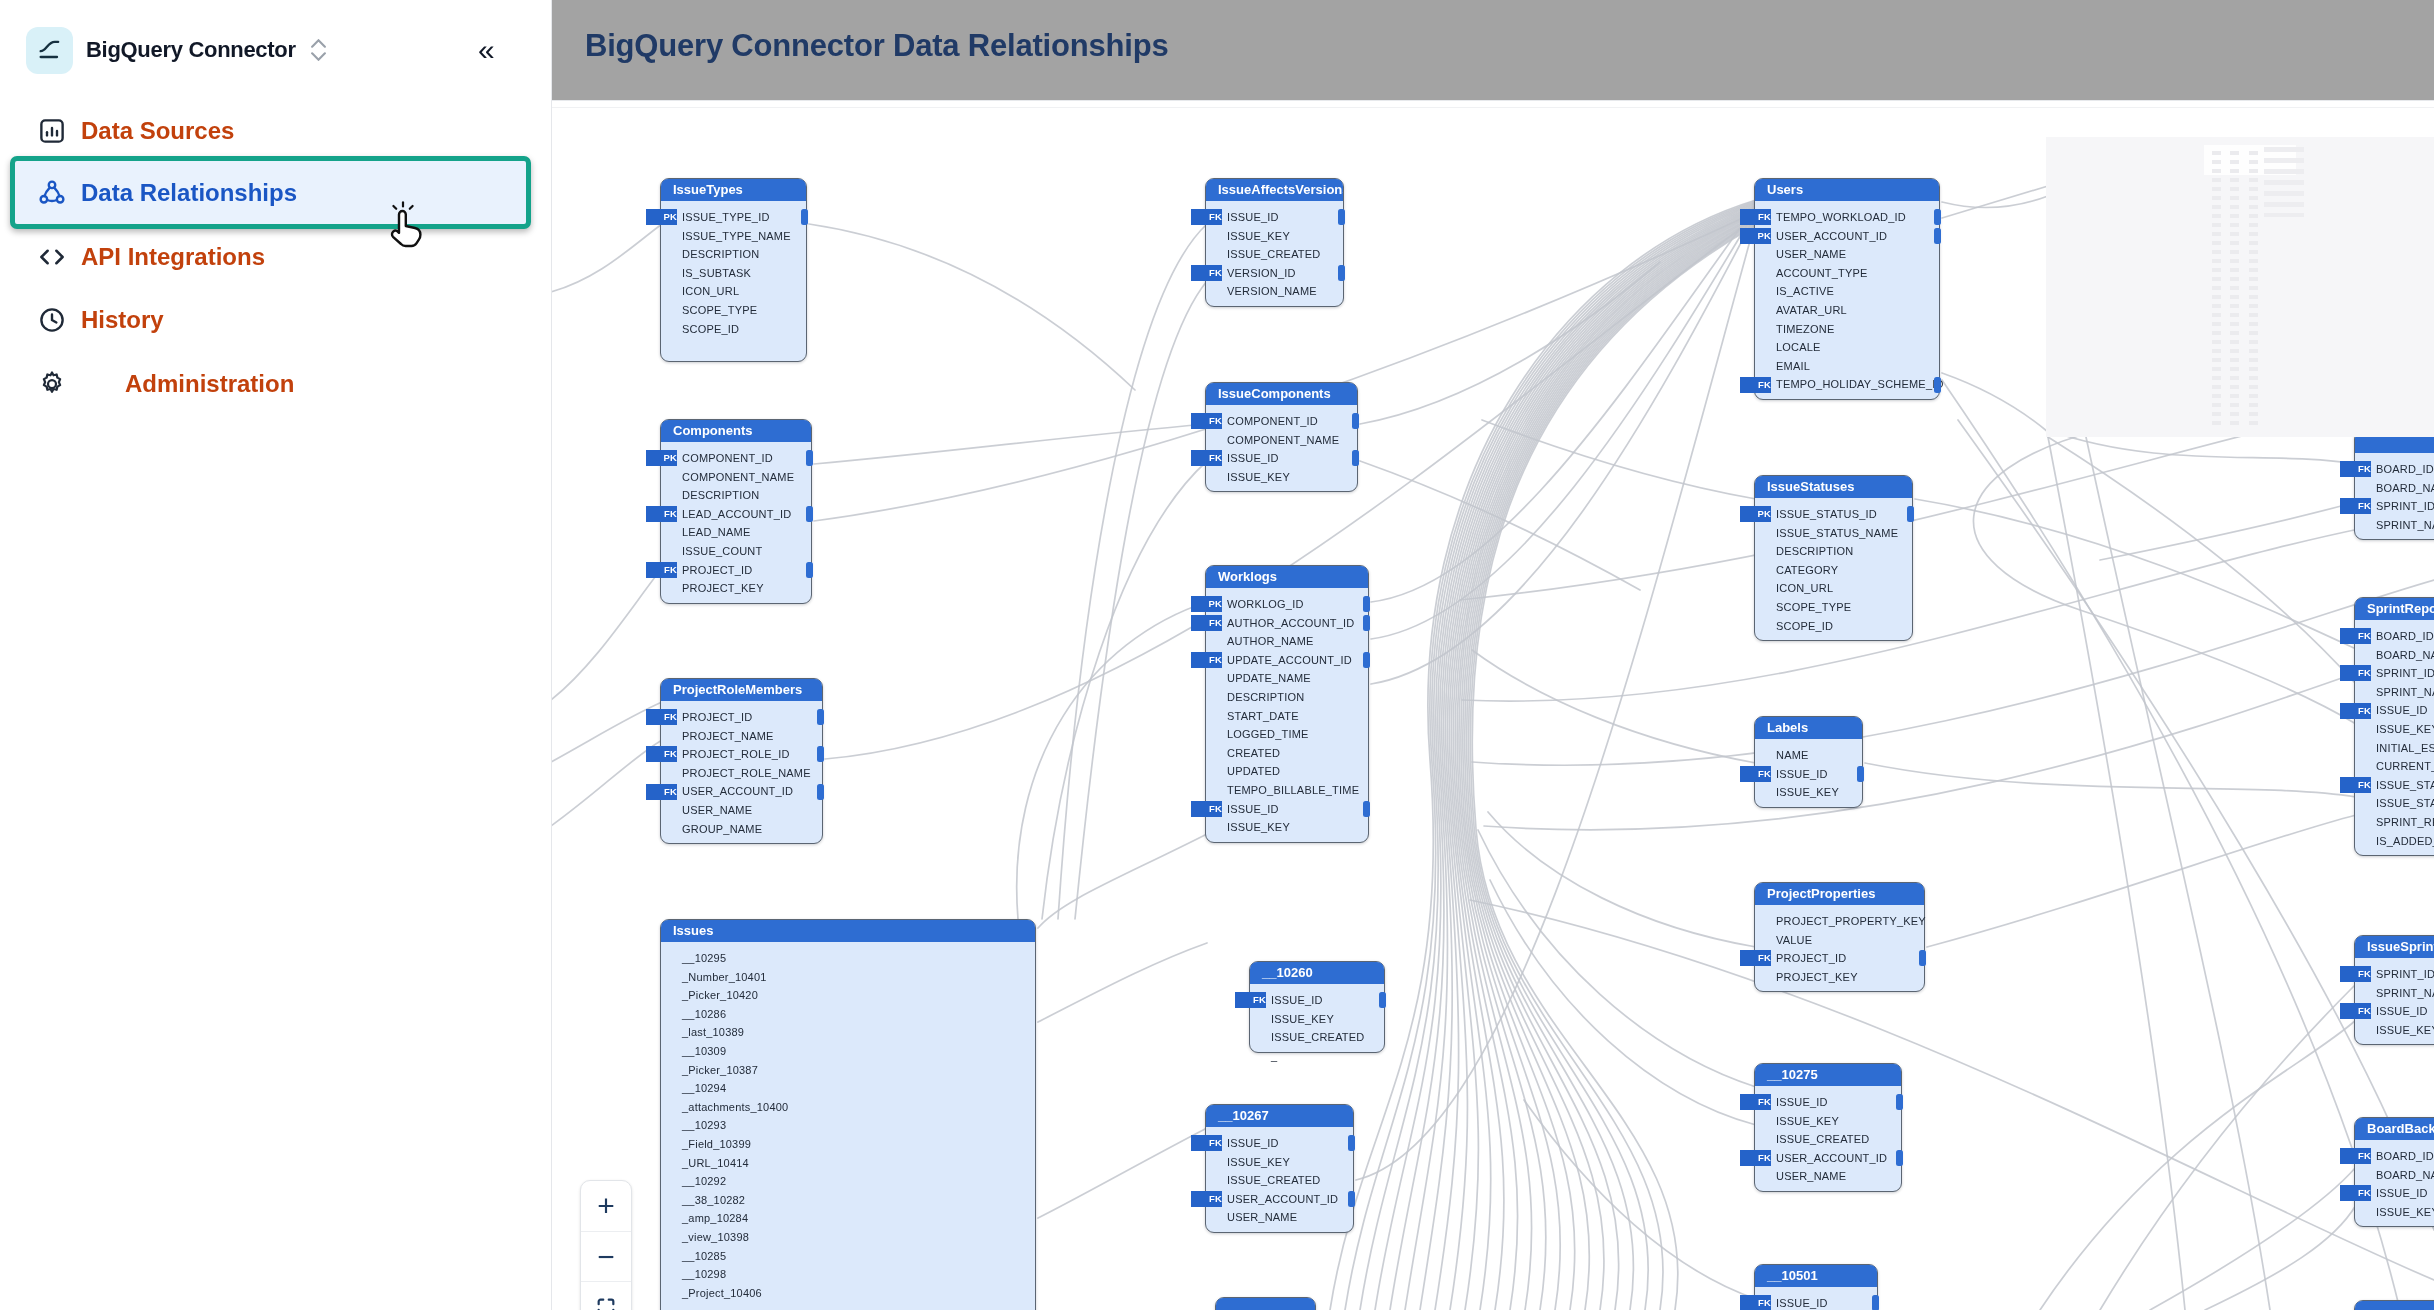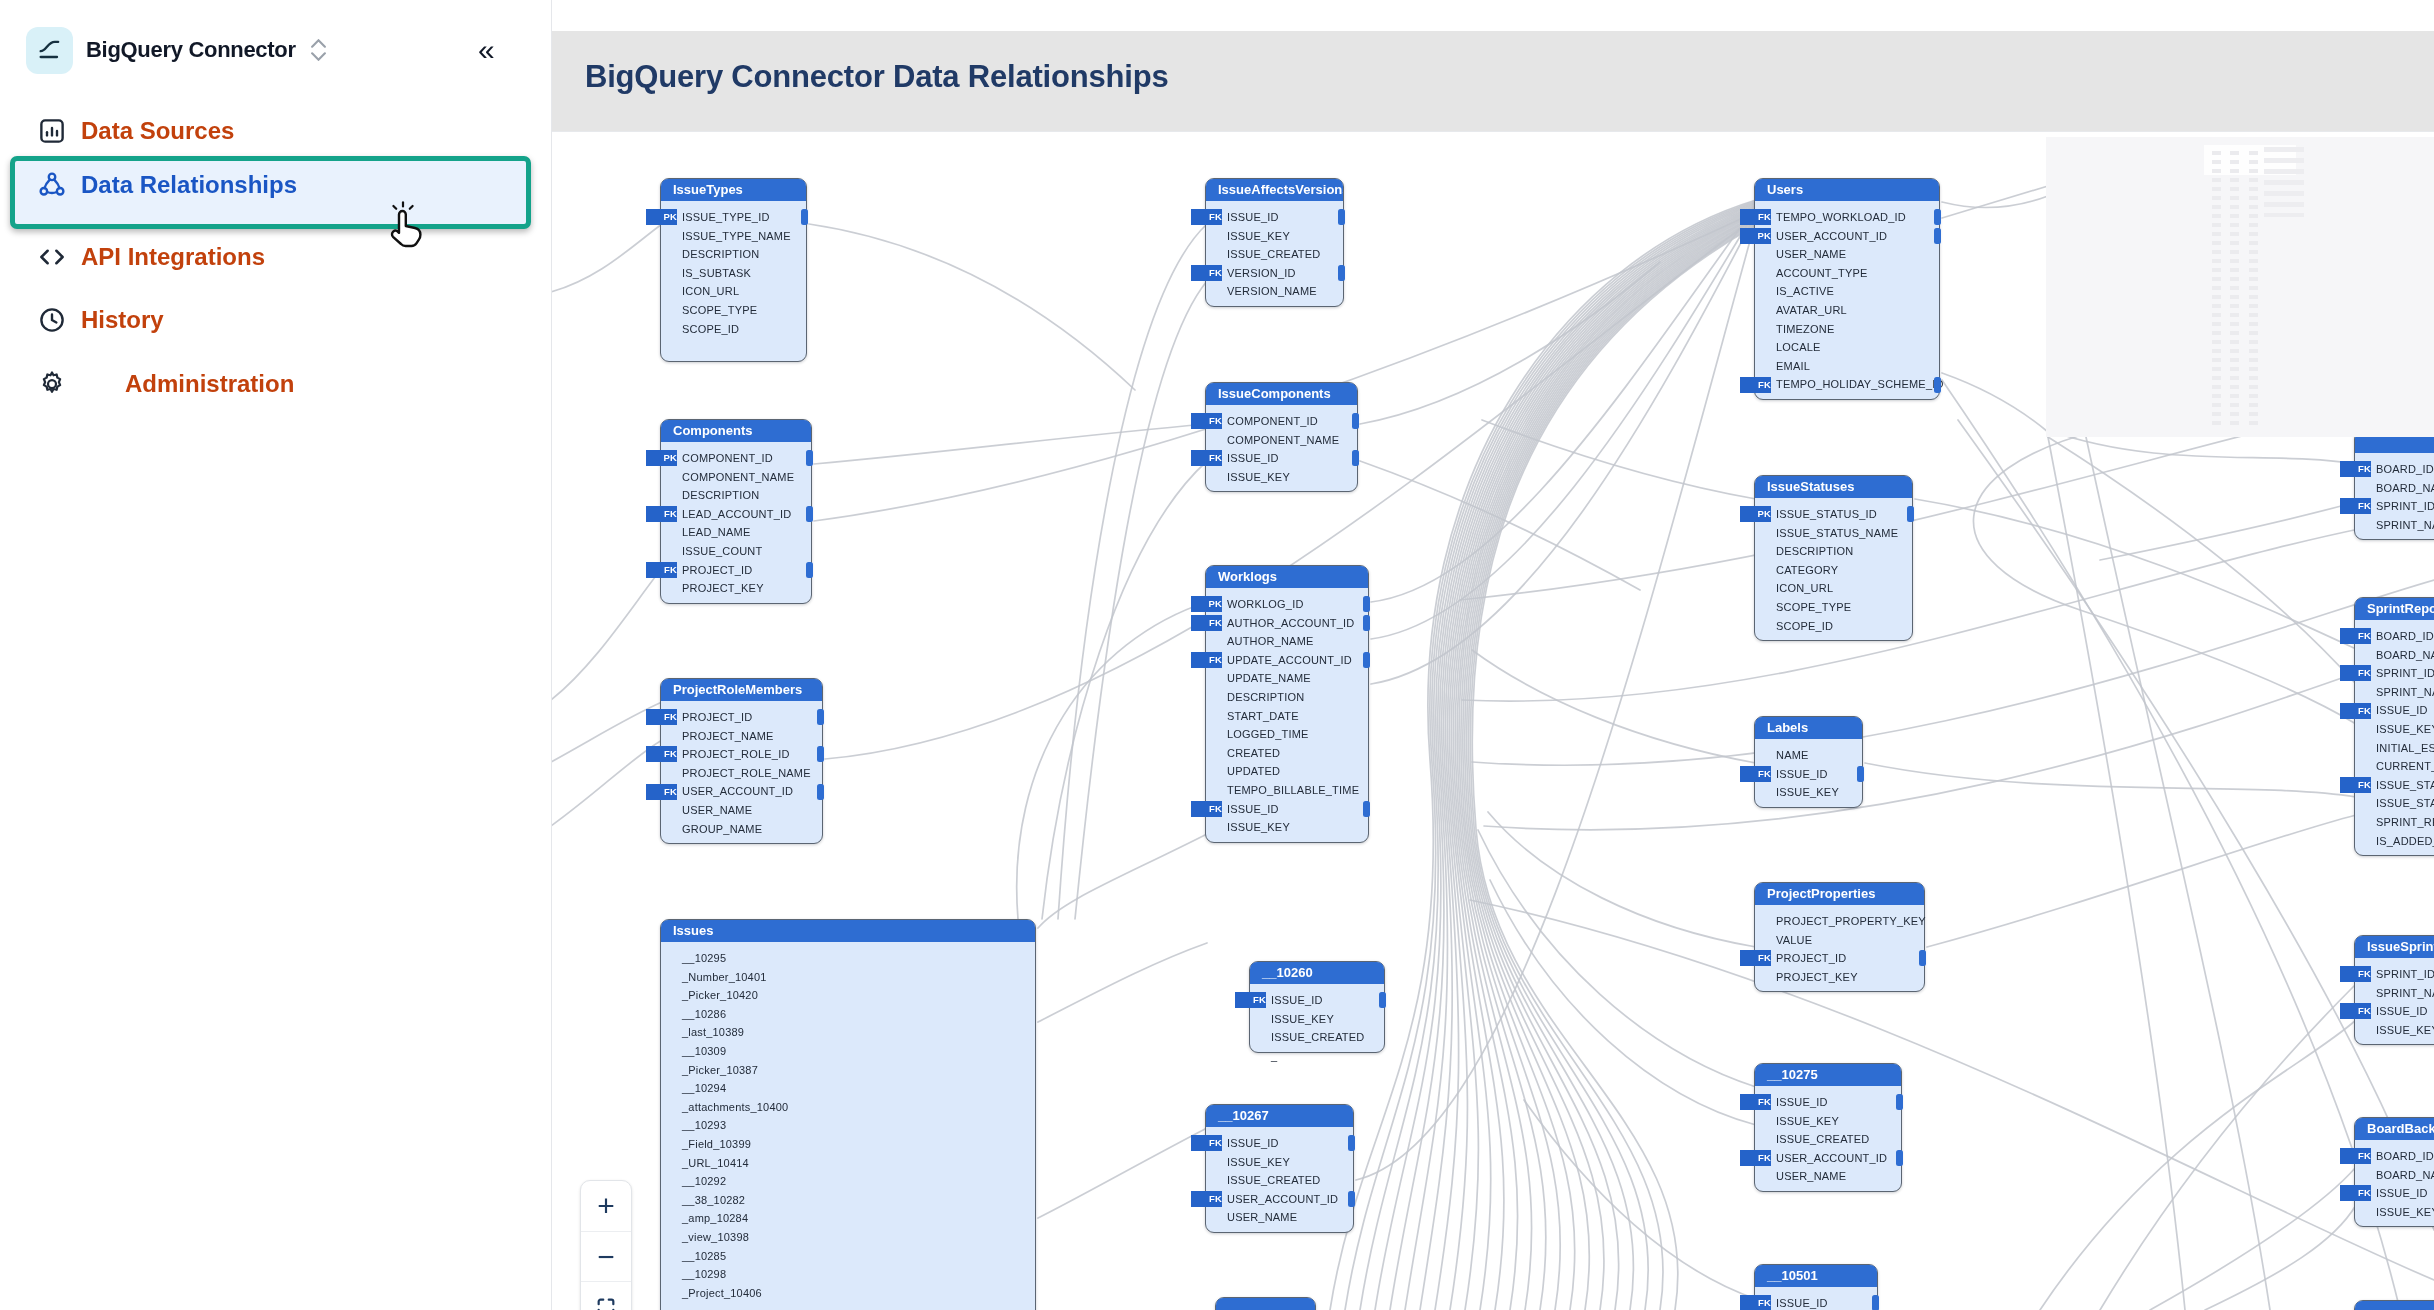--- a/index.html
+++ b/index.html
@@ -16,21 +16,21 @@
   .updown{margin-left:14px;display:flex;flex-direction:column;gap:2px;}
   .collapse{position:absolute;left:478px;top:33px;font-size:30px;color:#111827;line-height:34px;cursor:pointer;}
   .nav{position:absolute;left:0;top:100px;width:551px;}
   .nav-item{position:absolute;left:0;width:551px;height:58px;display:flex;align-items:center;padding-left:37px;box-sizing:border-box;cursor:pointer;}
   .nav-item .lbl{margin-left:14px;font-size:24px;font-weight:600;color:#c2410c;}
   .nav-item.active .lbl{color:#1a56c4;}
   .hl-box{position:absolute;left:10px;top:156px;width:521px;height:73px;border:5px solid #14a38a;border-radius:7px;background:#e9f2fd;box-shadow:0 3px 6px rgba(0,0,0,.28);z-index:1;box-sizing:border-box;}
   .nav-item{z-index:2;}
   .cursor{position:absolute;left:381px;top:200px;z-index:60;}
   
-  .main-header{position:absolute;left:552px;top:0;right:0;height:100px;background:#e5e5e5;border-bottom:1px solid #e7e9ec;z-index:40;margin-top:31px;}
+  .main-header{position:absolute;left:552px;top:0;right:0;height:100px;background:#a3a3a3;border-bottom:1px solid #e7e9ec;z-index:40;}
   .page-title{position:absolute;left:33px;top:28px;font-size:31px;font-weight:700;color:#203a66;letter-spacing:-0.2px;}
   .canvas-topline{position:absolute;left:552px;top:107px;right:0;height:0;border-top:1px solid #f0f1f3;z-index:5;}
   
   .canvas{position:absolute;left:552px;top:108px;width:1882px;height:1202px;overflow:hidden;background:#fff;z-index:10;}
   .edges{position:absolute;left:0;top:0;z-index:1;}
   
   .tbl{position:absolute;border:1.5px solid #5b6572;border-radius:9px;background:#dce9fb;box-shadow:0 1px 3px rgba(15,23,42,.22);z-index:3;box-sizing:border-box;}
   .tbl-h{height:22px;background:#2e6dd2;border-radius:7px 7px 0 0;color:#fff;font-weight:700;font-size:13px;line-height:22px;padding-left:12px;white-space:nowrap;overflow:hidden;}
   .tbl-b{padding:7px 0;}
   .row{height:18.6px;line-height:18.6px;position:relative;font-size:11px;color:#232c3a;padding-left:21px;white-space:nowrap;letter-spacing:.2px;}
@@ -74,21 +74,21 @@
   <div class="nav">
     <div class="nav-item" style="top:2px;">
       <svg width="30" height="30" viewBox="0 0 24 24" fill="none" stroke="#1f2937" stroke-width="1.9" stroke-linecap="round">
         <rect x="3.5" y="3.5" width="17" height="17" rx="3"></rect>
           <path d="M8 15.5 V13"></path>
           <path d="M12 15.5 V9.5"></path>
           <path d="M16 15.5 V12"></path>
       </svg>
       <span class="lbl">Data Sources</span>
     </div>
-    <div class="nav-item active" style="top:56px;">
+    <div class="nav-item active" style="top:64px;">
       <svg width="30" height="30" viewBox="0 0 24 24" fill="none" stroke="#1a56c4" stroke-width="1.9" stroke-linecap="round">
         <circle cx="12" cy="5.5" r="2.6"></circle>
           <circle cx="5.5" cy="17" r="2.6"></circle>
           <circle cx="18.5" cy="17" r="2.6"></circle>
         <path d="M10.2 7.7 C8 10 6.5 12.5 6 14.4"></path>
           <path d="M13.8 7.7 C16 10 17.5 12.5 18 14.4"></path>
           <path d="M8.1 17.6 C10.5 18.6 13.5 18.6 15.9 17.6"></path>
       </svg>
       <span class="lbl">Data Relationships</span>
     </div>

